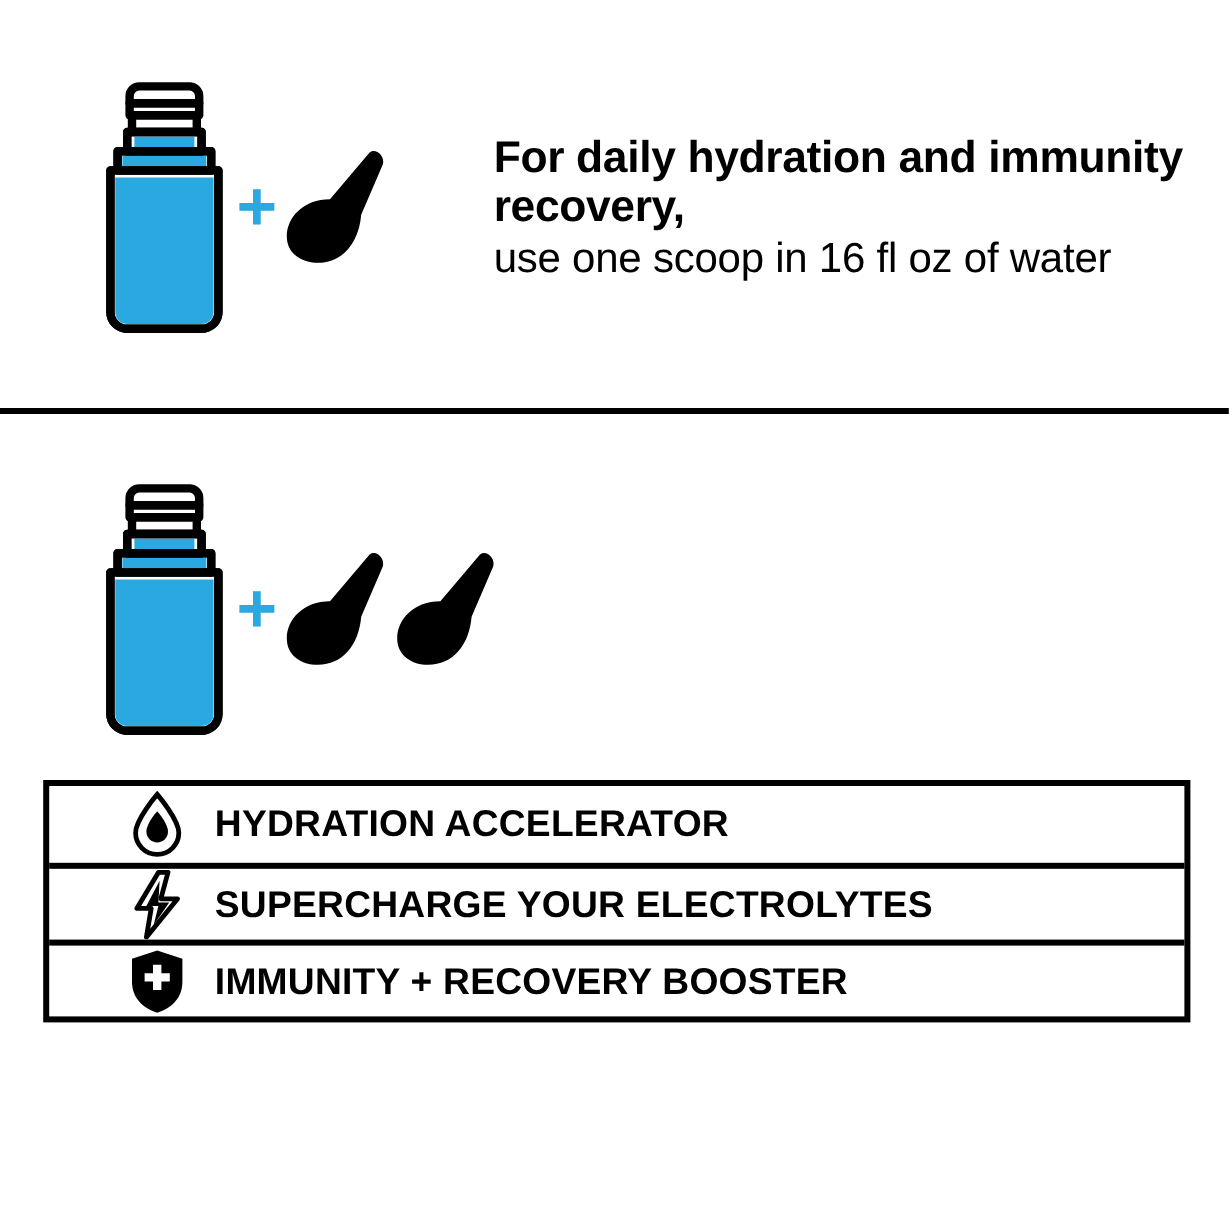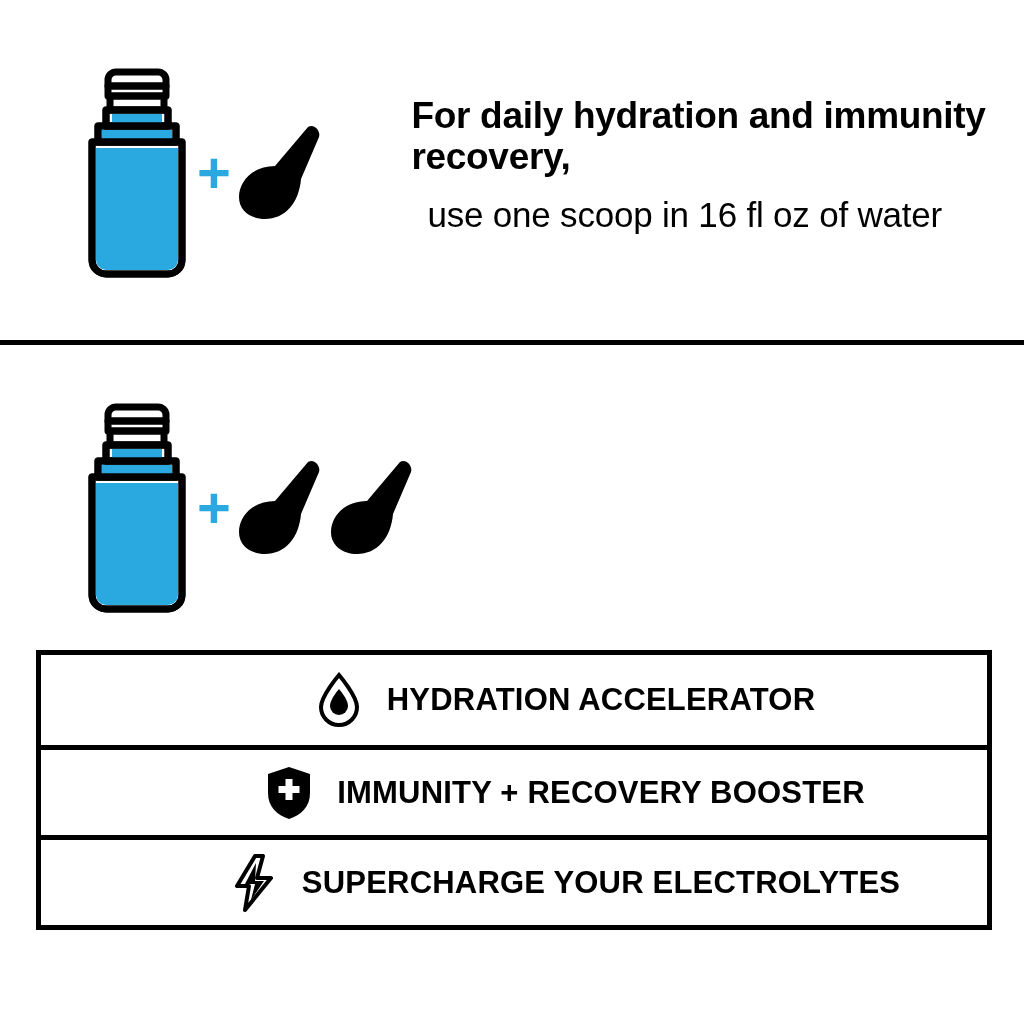--- a/index.html
+++ b/index.html
@@ -64,21 +64,21 @@
     font-size: 37px;
     line-height: 1.12;
     letter-spacing: -0.3px;
     margin: 0 0 2px 0;
   }
   .subline {
     font-weight: 400;
     font-size: 35px;
     line-height: 1.18;
     letter-spacing: -0.2px;
-    margin: 16px;
+    margin: 0;
   }
 
   
   .divider {
     position: absolute;
     left: 0;
     top: 340px;
     width: 1024px;
     height: 5px;
     background: #000000;
@@ -90,24 +90,23 @@
     left: 36px;
     top: 650px;
     width: 956px;
     border: 5px solid #000000;
     box-sizing: border-box;
     background: #ffffff;
   }
   .benefit-item {
     display: flex;
     align-items: center;
-    height: 90px;
-    box-sizing: border-box;
-    padding-left: 96px;
-    justify-content: center;
+    height: 64px;
+    box-sizing: border-box;
+    padding-left: 60px;
   }
   .benefit-item + .benefit-item {
     border-top: 5px solid #000000;
   }
   .benefit-icon {
     flex: 0 0 auto;
     width: 60px;
     display: flex;
     align-items: center;
     justify-content: center;
@@ -219,33 +218,33 @@
         <svg width="44" height="56" viewBox="0 0 44 56" aria-hidden="true">
           <path d="M22 3 C22 3 4 24 4 35 a18 18 0 0 0 36 0 C40 24 22 3 22 3 Z" fill="none" stroke="#000" stroke-width="4"></path>
           <path d="M22 17 C22 17 13 27 13 34 a9 9 0 0 0 18 0 C31 27 22 17 22 17 Z" fill="#000"></path>
         </svg>
       </span>
       <span class="benefit-label">HYDRATION ACCELERATOR</span>
     </div>
 
     <div class="benefit-item">
       <span class="benefit-icon">
+        <svg width="46" height="58" viewBox="0 0 46 58" aria-hidden="true">
+          <path d="M24 2 L6 32 h12 L14 56 L40 24 H26 L32 2 Z" fill="none" stroke="#000" stroke-width="4" stroke-linejoin="round"></path>
+          <path d="M25 9 L14 30 h10 L20 46 L33 27 H24 Z" fill="#000"></path>
+        </svg>
+      </span>
+      <span class="benefit-label">SUPERCHARGE YOUR ELECTROLYTES</span>
+    </div>
+
+    <div class="benefit-item">
+      <span class="benefit-icon">
         <svg width="48" height="56" viewBox="0 0 48 56" aria-hidden="true">
           <path d="M24 2 L45 9 V28 C45 42 36 50 24 54 C12 50 3 42 3 28 V9 Z" fill="#000"></path>
           <path d="M20.5 14 h7 v7 h7 v7 h-7 v7 h-7 v-7 h-7 v-7 h7 z" fill="#fff"></path>
         </svg>
       </span>
       <span class="benefit-label">IMMUNITY + RECOVERY BOOSTER</span>
     </div>
 
-    <div class="benefit-item">
-      <span class="benefit-icon">
-        <svg width="46" height="58" viewBox="0 0 46 58" aria-hidden="true">
-          <path d="M24 2 L6 32 h12 L14 56 L40 24 H26 L32 2 Z" fill="none" stroke="#000" stroke-width="4" stroke-linejoin="round"></path>
-          <path d="M25 9 L14 30 h10 L20 46 L33 27 H24 Z" fill="#000"></path>
-        </svg>
-      </span>
-      <span class="benefit-label">SUPERCHARGE YOUR ELECTROLYTES</span>
-    </div>
-
   </div>
 
 </div>
 
 </body></html>

